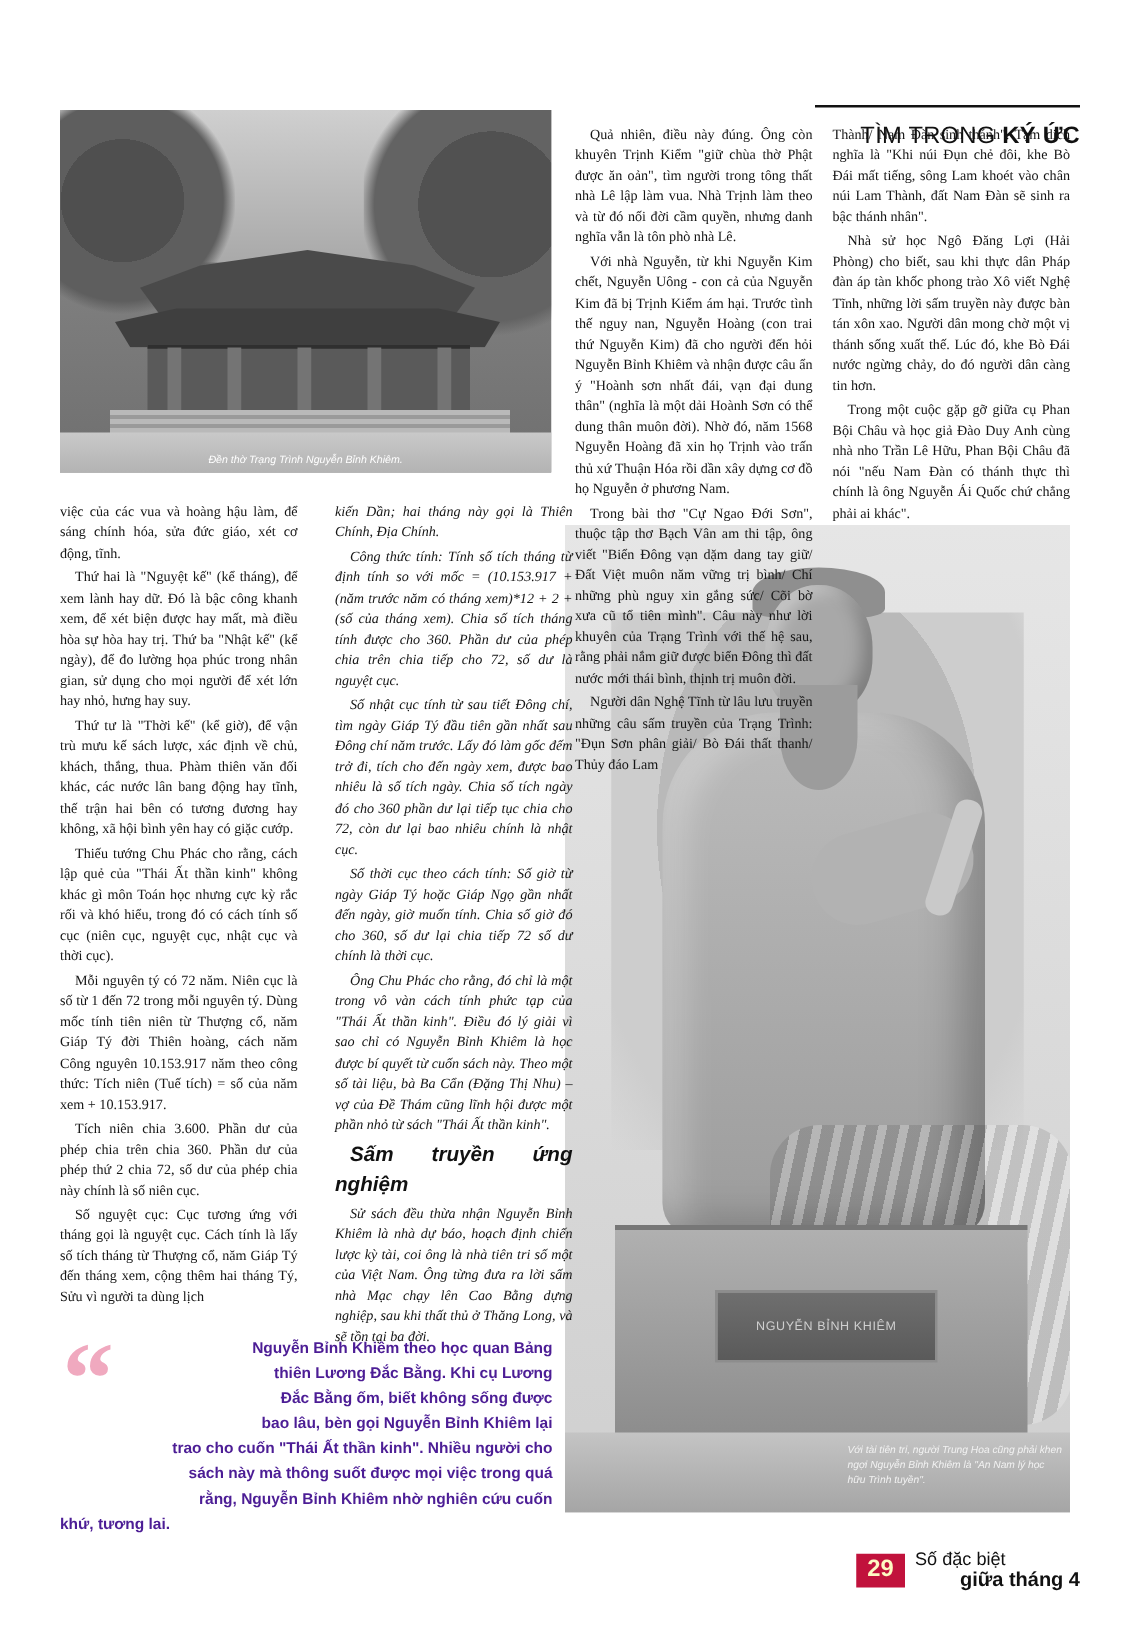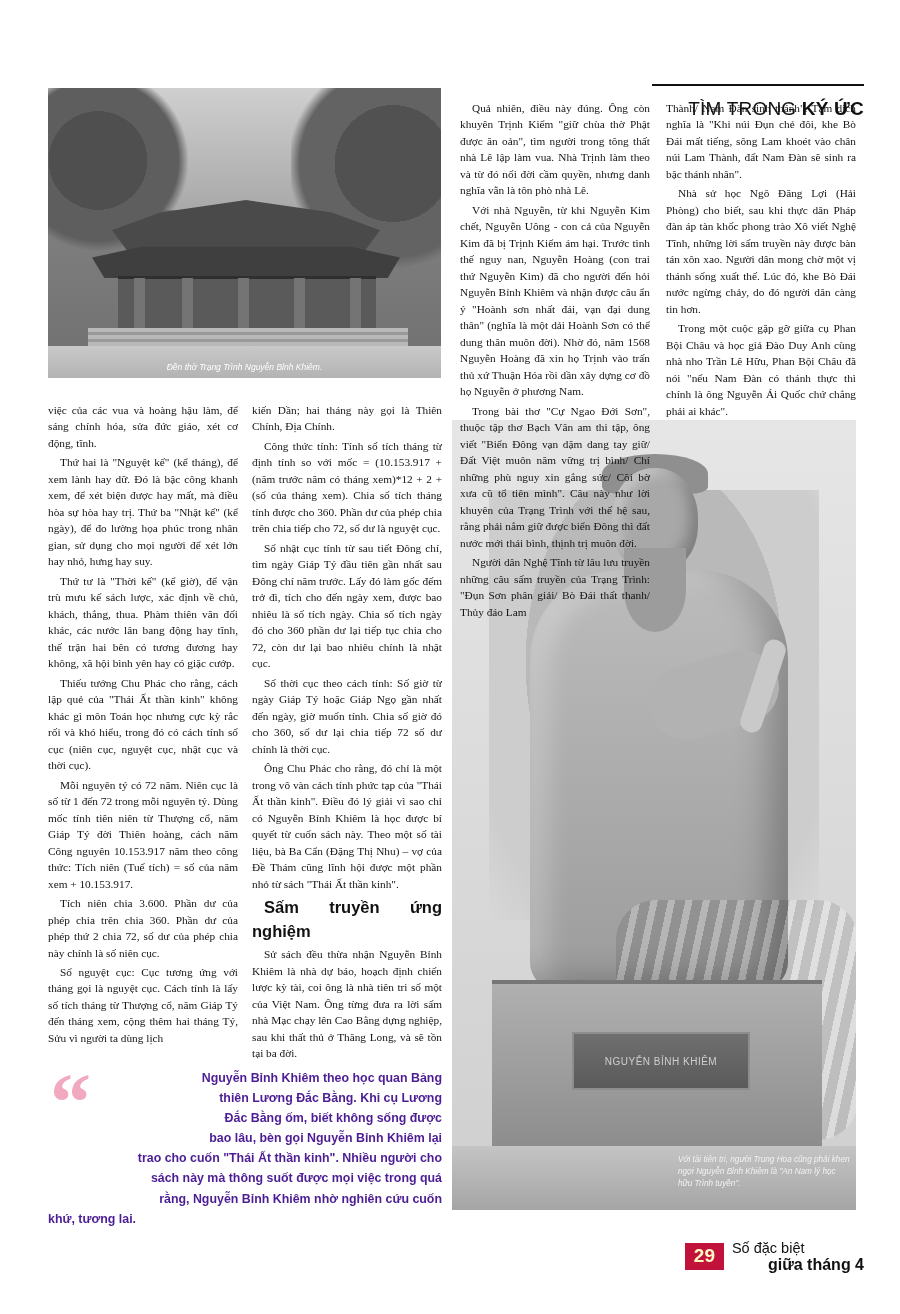--- a/index.html
+++ b/index.html
@@ -171,21 +171,21 @@
   .col {
     position: absolute;
     font-size: 11.3px;
     line-height: 1.46;
     text-align: justify;
     color: #141414;
   }
   .col p { margin: 0 0 3px 0; text-indent: 12px; }
   .col p.noindent { text-indent: 0; }
   .col1 { left: 48px;  top: 402px; width: 190px; }
-  .col2 { left: 252px; top: 402px; width: 190px; }
+  .col2 { left: 268px; top: 402px; width: 190px; font-style: italic; }
   .col3 { left: 460px; top: 100px; width: 190px; }
   .col4 { left: 666px; top: 100px; width: 190px; }
   .sub-head {
     font-family: "Liberation Sans", sans-serif;
     font-weight: 700;
     font-size: 16.5px;
     color: #111;
     margin: 10px 0 6px 0;
     text-indent: 0;
   }

